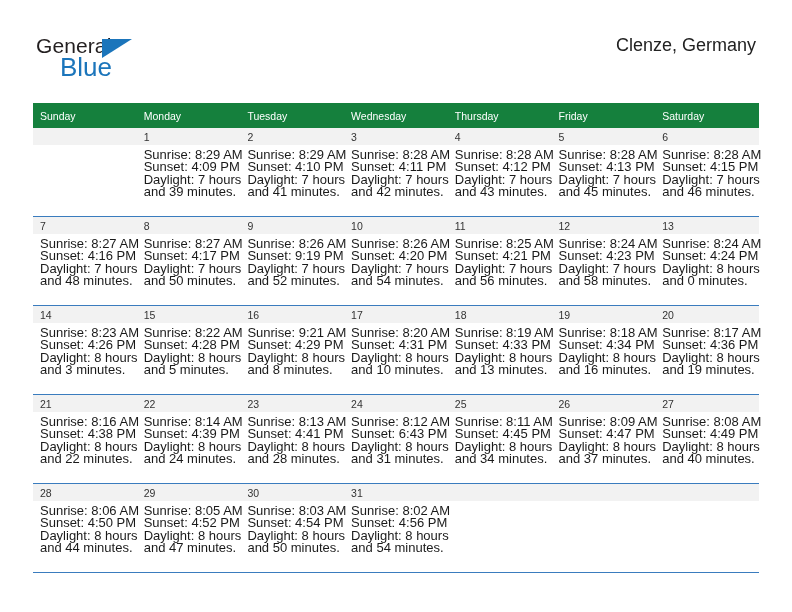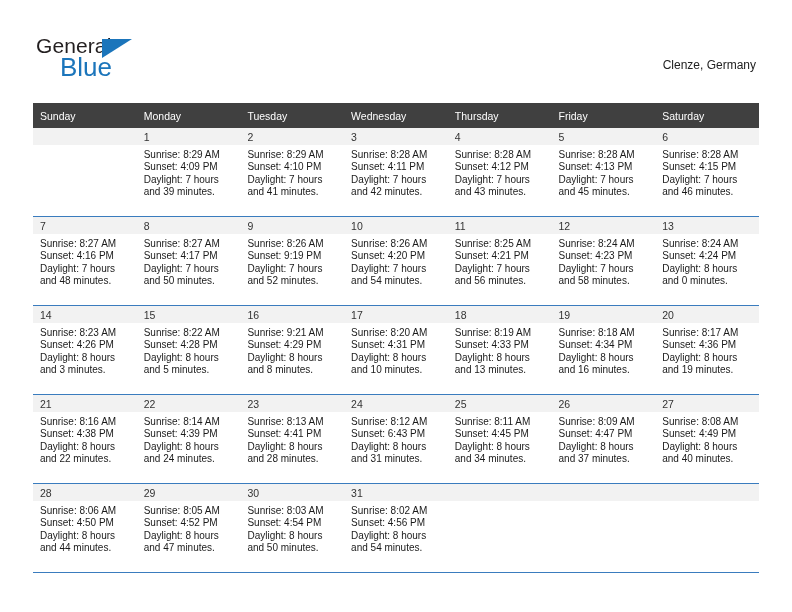--- a/index.html
+++ b/index.html
@@ -71,41 +71,41 @@
     top: 30px;
     text-align: right;
   }
   .cal-title {
     font-size: 27px;
     color: #222222;
     line-height: 34px;
     white-space: nowrap;
   }
   .cal-subtitle {
-    font-size: 12px;
+    font-size: 18px;
     color: #222222;
     line-height: 20px;
-    margin-top: 25px;
+    margin-top: 5px;
     white-space: nowrap;
     text-align: right;
   }
 
   
   .calendar {
     position: absolute;
     left: 33px;
     top: 103px;
     width: 726px;
     border-collapse: collapse;
     table-layout: fixed;
   }
   .calendar col { width: 103.71px; }
 
   .calendar thead th {
-    background: #404040;
+    background: #15803d;
     color: #ffffff;
     font-size: 10.5px;
     font-weight: normal;
     text-align: left;
     padding: 6px 0 6px 7px;
     height: 13px;
     border: none;
   }
 
   .calendar tbody td {
@@ -128,21 +128,21 @@
     height: 17px;
     padding: 2px 0 0 7px;
     box-sizing: border-box;
     font-size: 10.5px;
     color: #333333;
     line-height: 14px;
   }
   .daynum-band.blank { background: #f2f2f2; }
   .cell-body {
     padding: 4px 5px 0 7px;
-    font-size: 10px;
+    font-size: 13px;
     color: #1a1a1a;
     line-height: 12.4px;
   }
   .cell-body div { white-space: nowrap; }
 </style>
 </head>
 <body>
 
 <div class="page">
 

